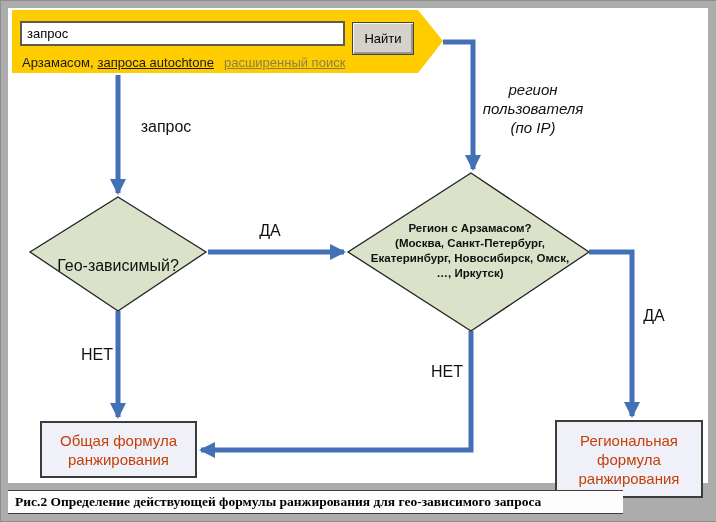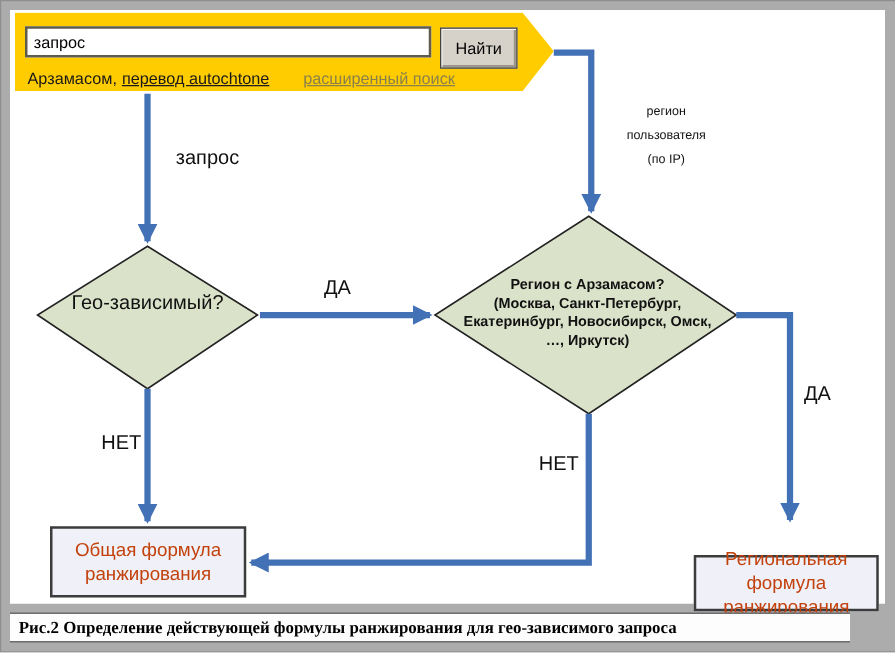--- a/index.html
+++ b/index.html
@@ -9,21 +9,21 @@
     box-shadow: inset 0 0 0 1px #8e8e8e;
     font-family:"Liberation Sans", sans-serif;
     overflow:hidden;
     padding-left:48px;
   }
   #diagram {
     position:absolute; left:8px; top:8px; width:700px; height:475px;
     background:#ffffff;
   }
   #caption-bar {
-    position:absolute; left:8px; top:490px; width:672px; height:24px;
+    position:absolute; left:8px; top:490px; width:615px; height:24px;
     box-sizing:border-box; background:#fdfdfd;
     border-top:1px solid #3f3f3f; border-bottom:1px solid #3f3f3f;
     display:flex; align-items:center; padding-left:7px;
     font-family:"Liberation Serif", serif; font-weight:bold; font-size:13.5px; color:#000;
   }
   
   .banner {
     position:absolute; left:4px; top:2px; width:431px; height:63px;
     background:var(--banner-yellow,#ffcc00);
     clip-path:polygon(0 0, 406px 0, 431px 31px, 406px 63px, 0 63px);
@@ -35,47 +35,47 @@
   }
   .search-btn {
     position:absolute; left:340px; top:12px; width:62px; height:33px;
     box-sizing:border-box; background:#d6d2c9; border:1px solid #45433c;
     box-shadow: inset 1px 1px 0 #f7f5f0, inset -2px -2px 0 #9b978c;
     font-family:"Liberation Sans",sans-serif; font-size:13px; color:#000;
   }
   .hint { position:absolute; left:10px; top:45px; font-size:13px; color:#1a1a1a; white-space:nowrap; }
   .hint a { cursor:pointer; }
   .hint-link { color:#1a1a1a; text-decoration:underline; margin-left:4px; }
-  .adv-link { color:var(--advanced-link-color,#8a814a); text-decoration:underline; margin-left:27px; }
+  .adv-link { color:var(--advanced-link-color,#8a814a); text-decoration:underline; margin-left:10px; }
   
   #flow-svg { position:absolute; left:0; top:0; }
   .arrow { fill:none; stroke:var(--arrow-blue,#4271b6); stroke-width:5; marker-end:url(#ah); }
   .diamond { fill:var(--diamond-fill,#dbe2ca); stroke:var(--diamond-border,#222222); stroke-width:1.3; }
   .lbl { position:absolute; color:#111; text-align:center; font-size:16px; }
   .pre { white-space:pre-line; }
-  .region-lbl { font-size:10px; line-height:19px; }
-  .diamond-lbl-left { left:20px; top:226px; width:180px; font-size:16px; }
+  .region-lbl { font-size:15px; line-height:19px;font-style:italic; }
+  .diamond-lbl-left { left:20px; top:249px; width:180px; font-size:16px; }
   .diamond-lbl-right { left:348px; top:213px; width:228px; font-size:11.5px; line-height:15px;font-weight:bold; }
   .box {
     position:absolute; box-sizing:border-box;
     background:var(--box-fill,#f0f1f8); border:2px solid var(--box-border,#3c3c3c);
     display:flex; align-items:center; justify-content:center;
     text-align:center; font-size:15px; line-height:19px; color:#c2410c;
   }
 </style>
 </head>
 <body>
 
 <div id="screen">
   <div id="diagram">
 
     <div class="banner">
       <input class="search-input" type="text" value="запрос" style="">
       <button class="search-btn">Найти</button>
-      <div class="hint"><span>Арзамасом,</span><a class="hint-link">перевод autochtone</a><a class="adv-link">расширенный поиск</a></div>
+      <div class="hint"><span>Арзамасом,</span><a class="hint-link">запроса autochtone</a><a class="adv-link">расширенный поиск</a></div>
     </div>
 
     <svg id="flow-svg" width="700" height="475">
       <defs>
         <marker id="ah" markerUnits="userSpaceOnUse" markerWidth="18" markerHeight="16" refX="14" refY="8" orient="auto">
           <path d="M0,0 L16,8 L0,16 Z" style="fill:var(--arrow-blue,#4271b6)"></path>
         </marker>
       </defs>
       <polygon class="diamond" points="110,189 198,244 110,303 22,244"></polygon>
       <polygon class="diamond" points="463,165 581,244 463,323 340,244"></polygon>
@@ -97,21 +97,21 @@
     <div class="lbl" style="left:626px; top:299px; width:40px;">ДА</div>
 
     <div class="lbl diamond-lbl-left">Гео-зависимый?</div>
     <div class="lbl diamond-lbl-right pre">Регион с Арзамасом?
 (Москва, Санкт-Петербург,
 Екатеринбург, Новосибирск, Омск,
 …, Иркутск)</div>
 
     <div class="box pre" style="left:32px; top:413px; width:157px; height:57px;">Общая формула
 ранжирования</div>
-    <div class="box pre" style="left:547px; top:412px; width:148px; height:45px;margin-top:24px;">Региональная
+    <div class="box pre" style="left:547px; top:412px; width:148px; height:78px;">Региональная
 формула
 ранжирования</div>
   </div>
 
   <div id="caption-bar">
     <span>Рис.2 Определение действующей формулы ранжирования для гео-зависимого запроса</span>
   </div>
 </div>
 
 </body></html>

